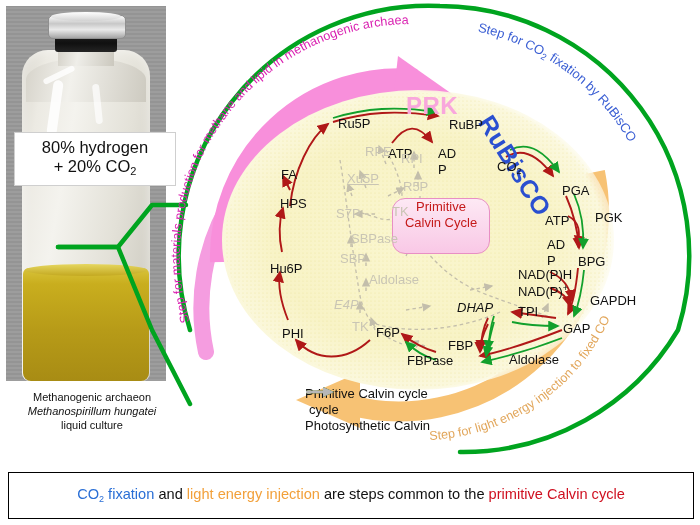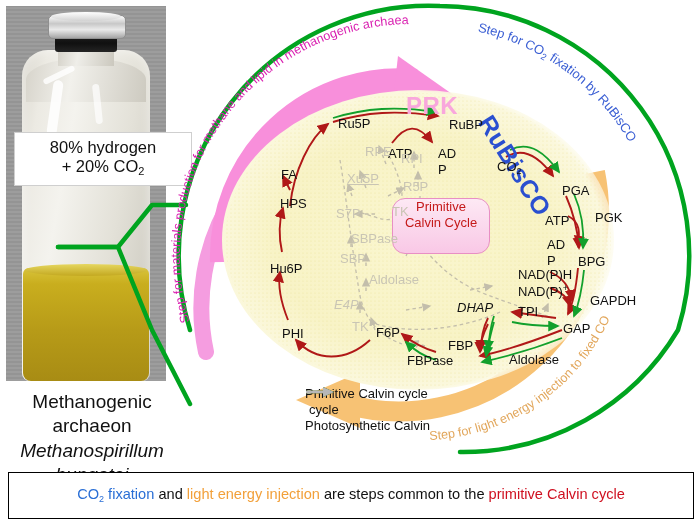--- a/index.html
+++ b/index.html
@@ -41,26 +41,26 @@
       background:linear-gradient(180deg,#ffffff,#d2d2d2);}
   .gloss1{position:absolute;left:44px;top:74px;width:10px;height:56px;border-radius:6px;
       background:rgba(255,255,255,.85);transform:rotate(8deg);}
   .gloss2{position:absolute;left:88px;top:78px;width:7px;height:40px;border-radius:6px;
       background:rgba(255,255,255,.7);transform:rotate(-6deg);}
   .gloss3{position:absolute;left:36px;top:66px;width:34px;height:6px;border-radius:4px;
       background:rgba(255,255,255,.8);transform:rotate(-26deg);}
 
   #gas-label{position:absolute;left:8px;top:126px;width:140px;
       background:#ffffff;border:1px solid #cfcfcf;
-      text-align:center;padding:5px 18px 7px;line-height:1.18;
+      text-align:center;padding:5px 10px 7px;line-height:1.18;
       font-size:16.5px;color:#111;}
   #gas-label .sub{font-size:11px;vertical-align:-3px;}
 
   #photo-caption{position:absolute;left:0;top:384px;width:172px;text-align:center;
-      font-size:19px;color:#111;line-height:1.28;}
+      font-size:11px;color:#111;line-height:1.28;}
   #photo-caption .ital{font-style:italic;}
 
   
   #diagram{position:absolute;left:170px;top:0;width:530px;height:462px;}
   #diagram svg{position:absolute;left:0;top:0;}
 
   .dlabel{position:absolute;white-space:nowrap;color:#111;font-size:13px;line-height:1.05;}
   .dlabel.faded{color:#c9c5b4;}
   .sub{font-size:9px;vertical-align:-3px;}
   .sup{font-size:9px;vertical-align:5px;}

